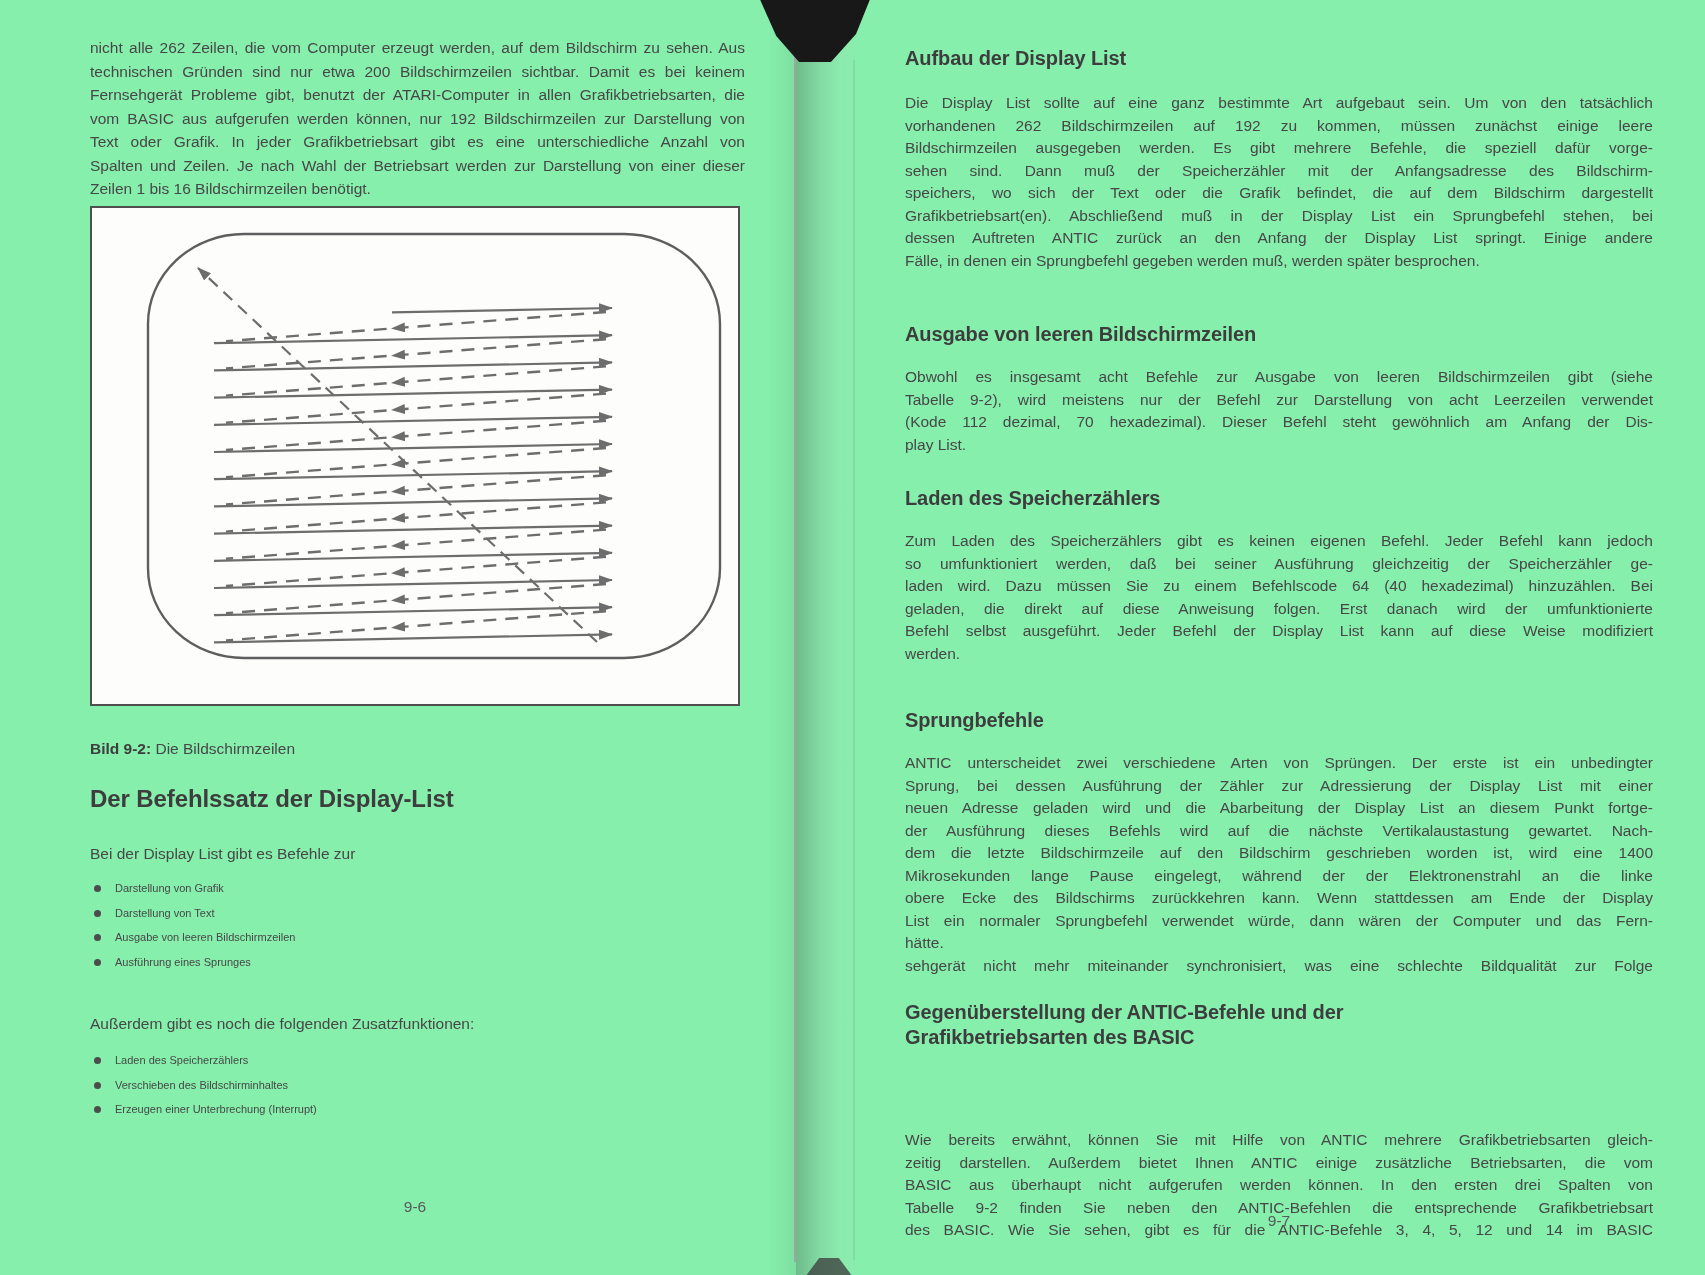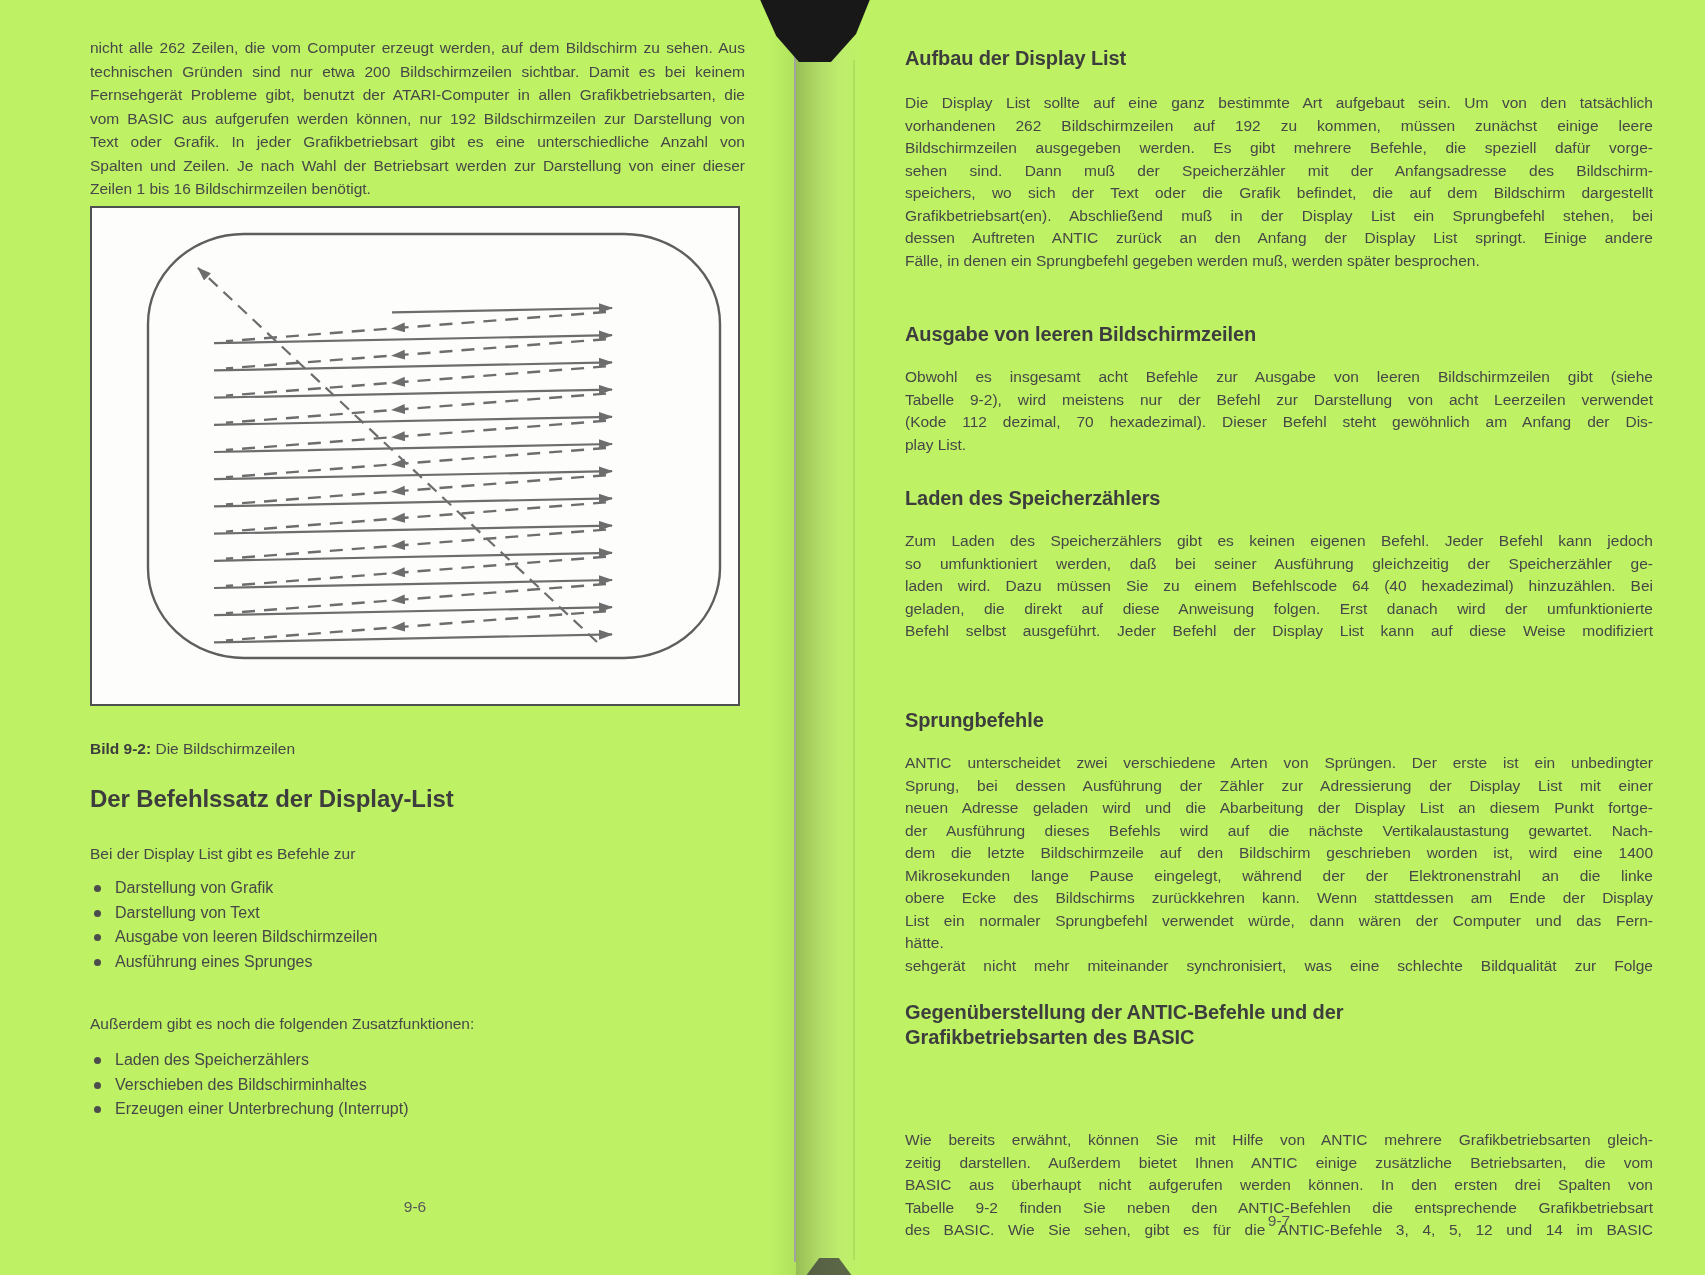--- a/index.html
+++ b/index.html
@@ -1,18 +1,18 @@
 <!DOCTYPE html>
 <html><head>
 <meta charset="utf-8">
 <style>
   html,body{margin:0;padding:0;background:#e8e8e6;}
   .spread{
     position:relative;width:1705px;height:1275px;overflow:hidden;
-    background:#bef264;
+    background:#86efac;
     font-family:"Liberation Sans",sans-serif;
     color:#474747;
   }
   
   .gutter-shade{position:absolute;top:0;height:1275px;pointer-events:none;}
   .gutter-left{left:768px;width:28px;background:linear-gradient(90deg,rgba(0,0,0,0) 0%,rgba(0,0,0,0.07) 100%);}
   .gutter-line{position:absolute;left:794px;top:40px;height:1222px;width:2px;background:#a3a3a3;}
   .gutter-right{left:796px;width:70px;background:linear-gradient(90deg,rgba(40,40,40,0.26) 0%,rgba(120,120,120,0.18) 34%,rgba(190,190,190,0.10) 62%,rgba(255,255,255,0) 95%);}
   .gutter-line2{position:absolute;left:853px;top:60px;height:1200px;width:2px;background:rgba(0,0,0,0.07);}
   .top-wedge{
@@ -41,21 +41,21 @@
   .figure-frame{
     position:absolute;left:90px;top:206px;width:646px;height:496px;
     border:2px solid #4f4f4f;background:#fdfdfc;
   }
   .figure-frame svg{display:block;}
   .caption{position:absolute;left:90px;top:740px;font-size:15.5px;color:#474747;}
   .caption b{color:#3d3d3d;}
   .lead{position:absolute;left:90px;width:655px;font-size:15.5px;line-height:23px;}
   ul.blist{
     position:absolute;left:92px;margin:0;padding:0;list-style:none;
-    font-size:16px;line-height:24.5px;
+    font-size:11px;line-height:24.5px;
   }
   ul.blist li{position:relative;padding-left:23px;}
   ul.blist .dot{
     position:absolute;left:2px;top:9px;width:7px;height:7px;border-radius:50%;
     background:#4c4c4c;
   }
   
   .rp .para{--lh:22.5px;}
 </style>
 </head>
@@ -160,20 +160,21 @@
         <div class="pline pl-last">play List.</div>
       </div>
 
     <div class="hd" style="left:905px;top:486px;">Laden des Speicherzählers</div>
     <div class="para" style="left:905px;top:530px;width:748px;">
         <div class="pline">Zum Laden des Speicherzählers gibt es keinen eigenen Befehl. Jeder Befehl kann jedoch</div>
         <div class="pline">so umfunktioniert werden, daß bei seiner Ausführung gleichzeitig der Speicherzähler ge-</div>
         <div class="pline">laden wird. Dazu müssen Sie zu einem Befehlscode 64 (40 hexadezimal) hinzuzählen. Bei</div>
         <div class="pline">geladen, die direkt auf diese Anweisung folgen. Erst danach wird der umfunktionierte</div>
         <div class="pline">Befehl selbst ausgeführt. Jeder Befehl der Display List kann auf diese Weise modifiziert</div>
+        <div class="pline pl-last">werden.</div>
       </div>
 
     <div class="hd" style="left:905px;top:708px;">Sprungbefehle</div>
     <div class="para" style="left:905px;top:752px;width:748px;">
         <div class="pline">ANTIC unterscheidet zwei verschiedene Arten von Sprüngen. Der erste ist ein unbedingter</div>
         <div class="pline">Sprung, bei dessen Ausführung der Zähler zur Adressierung der Display List mit einer</div>
         <div class="pline">neuen Adresse geladen wird und die Abarbeitung der Display List an diesem Punkt fortge-</div>
         <div class="pline">der Ausführung dieses Befehls wird auf die nächste Vertikalaustastung gewartet. Nach-</div>
         <div class="pline">dem die letzte Bildschirmzeile auf den Bildschirm geschrieben worden ist, wird eine 1400</div>
         <div class="pline">Mikrosekunden lange Pause eingelegt, während der der Elektronenstrahl an die linke</div>

